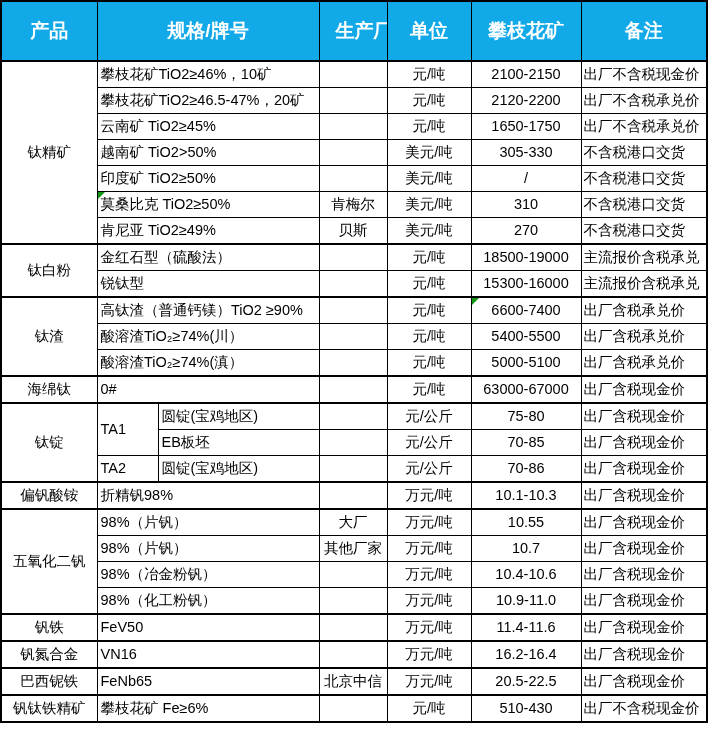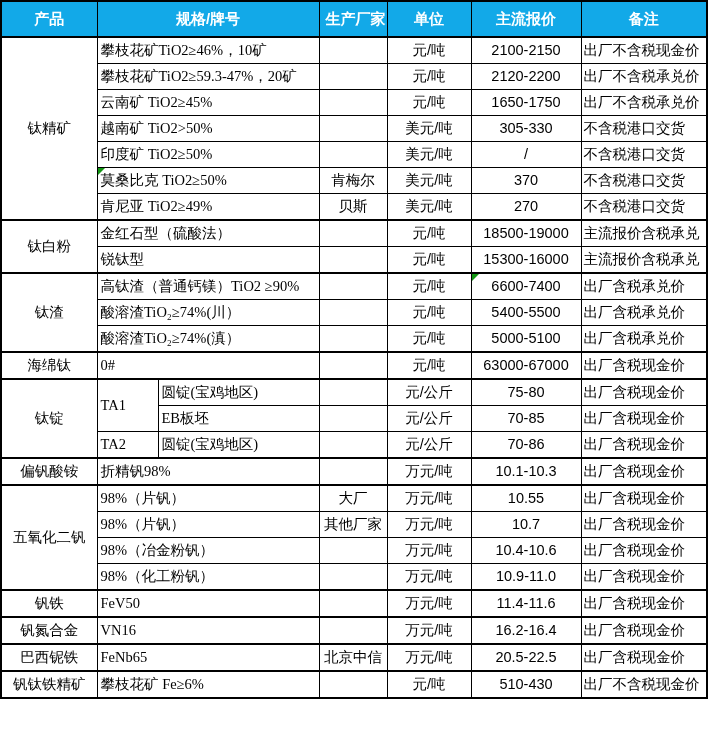--- a/index.html
+++ b/index.html
@@ -8,34 +8,34 @@
     font-family:"Liberation Sans","DejaVu Sans",sans-serif;
     color:#000;
   }
   :root{ --hdr:#12a9e8; --hdrtxt:#ffffff; --bd:#000000; --grn:#129612; }
   table{
     border-collapse:collapse;table-layout:fixed;width:706px;
     border:2px solid var(--bd);
   }
   th{
     background:var(--hdr);color:var(--hdrtxt);
-    font-size:15px;font-weight:bold;height:22px;
+    font-size:19px;font-weight:bold;height:22px;
     border:1px solid var(--bd);border-bottom:2px solid var(--bd);
-    padding:6px;text-align:center;overflow:hidden;white-space:nowrap;
+    padding:16px;text-align:center;overflow:hidden;white-space:nowrap;
   }
   td{
     border:1px solid var(--bd);
     font-size:14.5px;height:25px;line-height:25px;
     padding:0 2px;vertical-align:middle;
     overflow:hidden;white-space:nowrap;
     position:relative;background:#fff;
   }
   tr.gstart td{border-top:2px solid var(--bd);}
   td.c{text-align:center;}
-  td.l{text-align:left;padding-left:3px;font-family:Liberation Serif, serif;}
+  td.l{text-align:left;padding-left:3px;}
   td.note{padding-left:2px;padding-right:10px;}
   td.marker::before{
     content:"";position:absolute;left:0;top:0;width:0;height:0;
     border-top:7px solid var(--grn);border-right:7px solid transparent;
   }
 </style>
 </head>
 <body>
 
 <table>
@@ -47,35 +47,35 @@
     <col style="width:84px">
     <col style="width:110px">
     <col style="width:126px">
   </colgroup>
   <thead>
     <tr>
       <th>产品</th>
       <th colspan="2">规格/牌号</th>
       <th>生产厂家</th>
       <th>单位</th>
-      <th>主流报价</th>
+      <th>攀枝花矿</th>
       <th>备注</th>
     </tr>
   </thead>
   <tbody>
       <tr class="gstart">
         <td class="c" rowspan="7">钛精矿</td>
         <td class="l" colspan="2">攀枝花矿TiO2≥46%，10矿</td>
         <td class="c"></td>
         <td class="c">元/吨</td>
         <td class="c">2100-2150</td>
         <td class="l note">出厂不含税现金价</td>
       </tr>
       <tr>
-        <td class="l" colspan="2">攀枝花矿TiO2≥59.3-47%，20矿</td>
+        <td class="l" colspan="2">攀枝花矿TiO2≥46.5-47%，20矿</td>
         <td class="c"></td>
         <td class="c">元/吨</td>
         <td class="c">2120-2200</td>
         <td class="l note">出厂不含税承兑价</td>
       </tr>
       <tr>
         <td class="l" colspan="2">云南矿 TiO2≥45%</td>
         <td class="c"></td>
         <td class="c">元/吨</td>
         <td class="c">1650-1750</td>
@@ -92,21 +92,21 @@
         <td class="l" colspan="2">印度矿 TiO2≥50%</td>
         <td class="c"></td>
         <td class="c">美元/吨</td>
         <td class="c">/</td>
         <td class="l note">不含税港口交货</td>
       </tr>
       <tr>
         <td class="l marker" colspan="2">莫桑比克 TiO2≥50%</td>
         <td class="c">肯梅尔</td>
         <td class="c">美元/吨</td>
-        <td class="c">370</td>
+        <td class="c">310</td>
         <td class="l note">不含税港口交货</td>
       </tr>
       <tr>
         <td class="l" colspan="2">肯尼亚 TiO2≥49%</td>
         <td class="c">贝斯</td>
         <td class="c">美元/吨</td>
         <td class="c">270</td>
         <td class="l note">不含税港口交货</td>
       </tr>
       <tr class="gstart">

